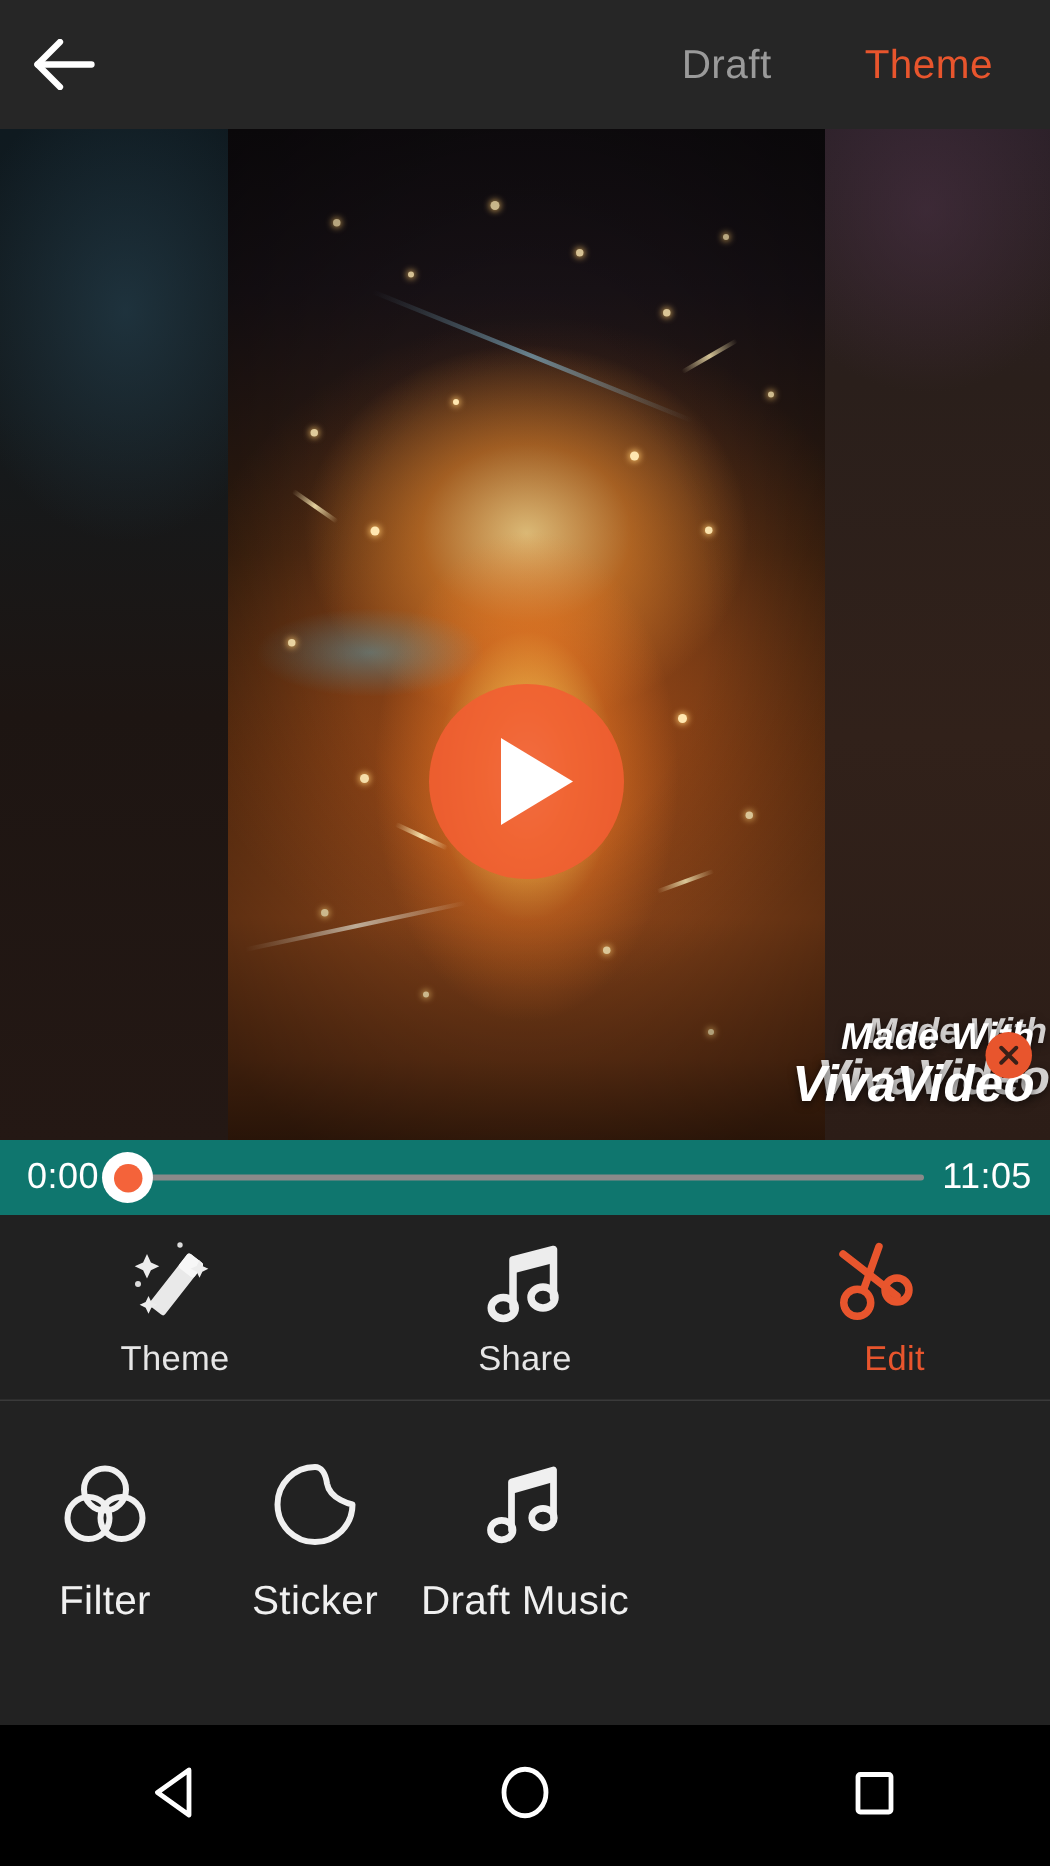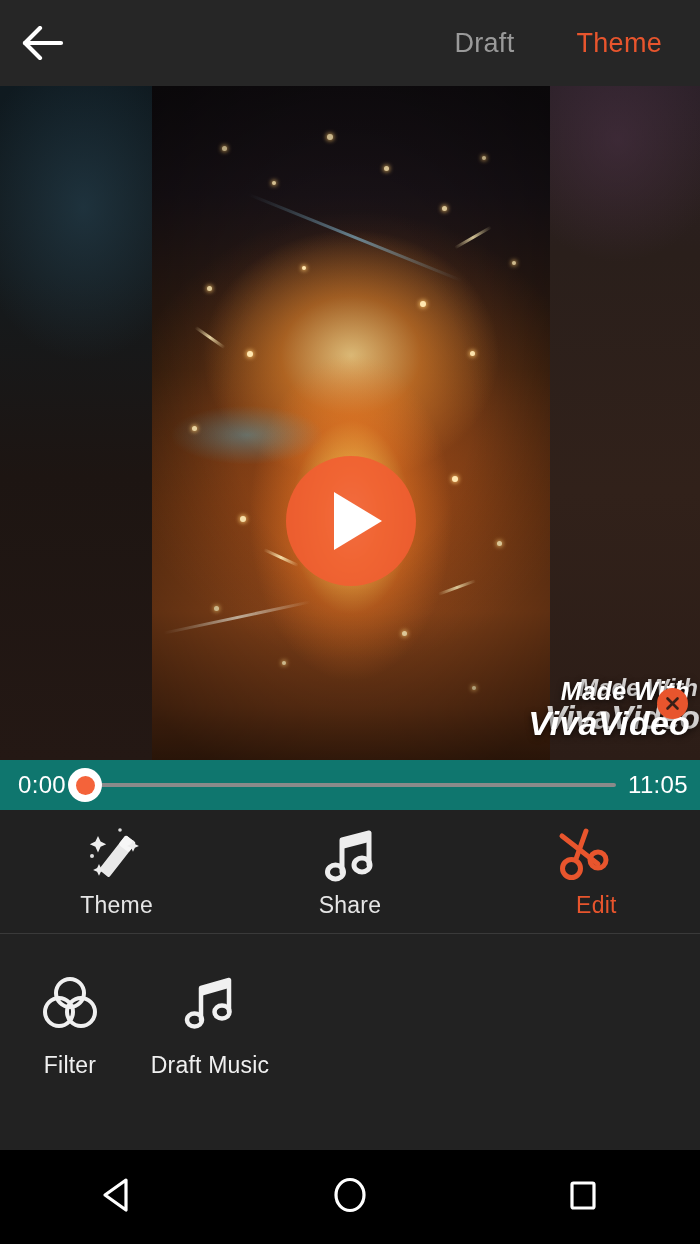--- a/index.html
+++ b/index.html
@@ -145,21 +145,21 @@
   
   .toolbar-sec{
     position:absolute;left:0;top:934px;width:700px;height:216px;
     background:#222222;display:flex;align-items:flex-start;padding-top:36px;
     box-sizing:border-box;overflow:hidden;
   }
   .tool2{
     width:140px;flex:none;display:flex;flex-direction:column;align-items:center;cursor:pointer;
   }
   .tool2-ico{height:66px;display:flex;align-items:center;justify-content:center;}
-  .tool2-lbl{color:#f0f0f0;font-size:23px;margin-top:16px;letter-spacing:.2px;white-space:nowrap;}
+  .tool2-lbl{color:#f0f0f0;font-size:27px;margin-top:16px;letter-spacing:.2px;white-space:nowrap;}
 
   
   .navbar{
     position:absolute;left:0;bottom:0;width:700px;height:94px;background:#000;
     display:flex;align-items:center;justify-content:space-around;
   }
   .nav-btn{width:150px;height:94px;display:flex;align-items:center;justify-content:center;cursor:pointer;}
 </style>
 </head>
 <body>
@@ -304,20 +304,28 @@
       <div class="tool2-ico">
         <svg width="62" height="62" viewBox="0 0 62 62">
           <circle cx="31" cy="21" r="14" fill="none" stroke="#f0f0f0" stroke-width="4"></circle>
           <circle cx="20" cy="40" r="14" fill="none" stroke="#f0f0f0" stroke-width="4"></circle>
           <circle cx="42" cy="40" r="14" fill="none" stroke="#f0f0f0" stroke-width="4"></circle>
         </svg>
       </div>
       <div class="tool2-lbl">Filter</div>
     </div>
 
+    <div class="tool2">
+      <div class="tool2-ico">
+        <svg width="60" height="60" viewBox="0 0 60 60">
+          <path d="M30 5 a25 25 0 1 0 25 25 C55 30 40 27 38 16 C37 9 34 5 30 5 Z" fill="none" stroke="#f0f0f0" stroke-width="4" stroke-linejoin="round"></path>
+        </svg>
+      </div>
+      <div class="tool2-lbl">Sticker</div>
+    </div>
 
 
     <div class="tool2">
       <div class="tool2-ico">
         <svg width="56" height="60" viewBox="0 0 56 60">
           <path d="M19 47 V15 L47 7 V39" fill="none" stroke="#f0f0f0" stroke-width="4.5" stroke-linejoin="round" stroke-linecap="round"></path>
           <path d="M19 15 L47 7 L47 15 L19 23 Z" fill="#f0f0f0"></path>
           <ellipse cx="12.5" cy="47" rx="7.5" ry="6.5" fill="none" stroke="#f0f0f0" stroke-width="4.5"></ellipse>
           <ellipse cx="40" cy="39" rx="7.5" ry="6.5" fill="none" stroke="#f0f0f0" stroke-width="4.5"></ellipse>
         </svg>

